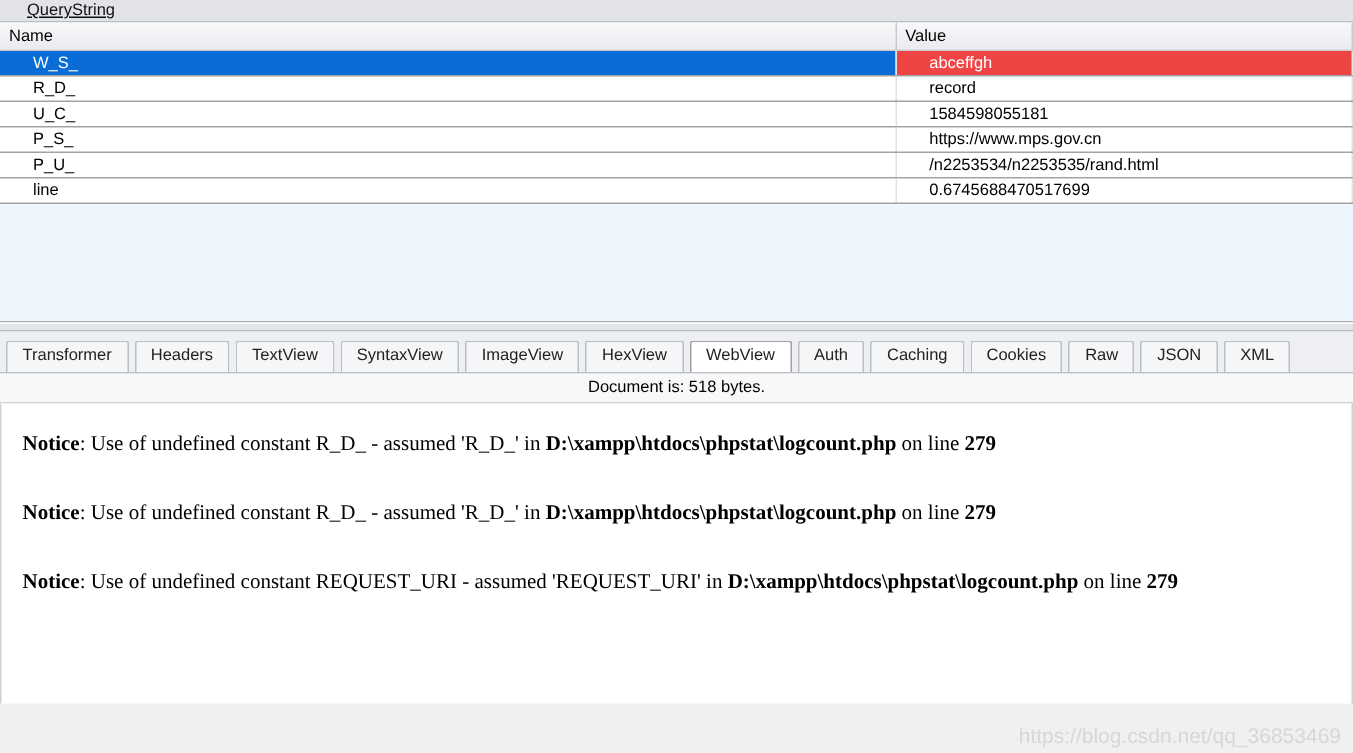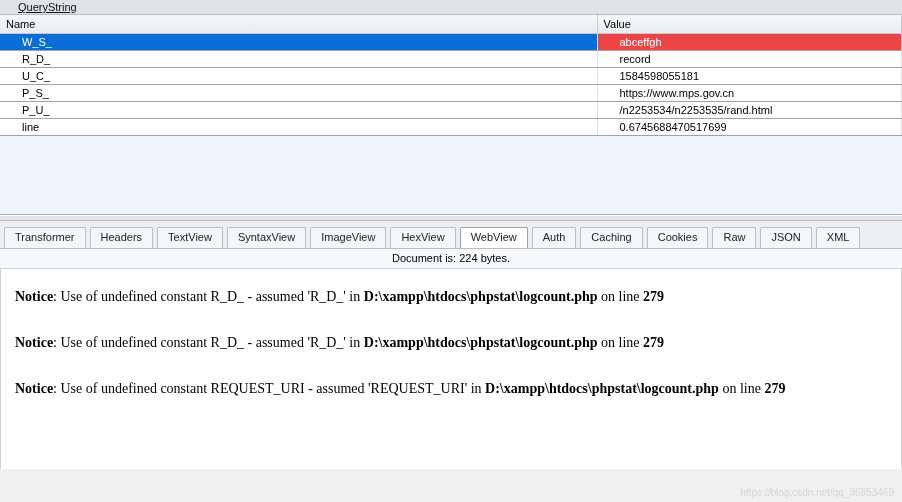--- a/index.html
+++ b/index.html
@@ -103,21 +103,21 @@
     border-right: 1px solid #cfd2d5;
   }
   .webview p { margin: 0 0 22px 0; }
   .webview b { font-weight: bold; }
   .watermark {
     position: absolute;
     right: 8px;
     bottom: 4px;
     color: #d7d7d7;
     font-family: Arial, sans-serif;
-    font-size: 10px;
+    font-size: 14px;
     pointer-events: none;
   }
 </style>
 </head>
 <body>
 
 <div class="panel-label">QueryString</div>
 
 <div class="grid-area">
   <table class="grid">
@@ -171,21 +171,21 @@
     <div class="tab">HexView</div>
     <div class="tab active">WebView</div>
     <div class="tab">Auth</div>
     <div class="tab">Caching</div>
     <div class="tab">Cookies</div>
     <div class="tab">Raw</div>
     <div class="tab">JSON</div>
     <div class="tab">XML</div>
   </div>
 
-<div class="doc-size">Document is: 224 bytes.</div>
+<div class="doc-size">Document is: 518 bytes.</div>
 
 <div class="webview" id="webview">
     <p><b>Notice</b>: Use of undefined constant R_D_ - assumed 'R_D_' in <b>D:\xampp\htdocs\phpstat\logcount.php</b> on line <b>279</b></p>
     <p><b>Notice</b>: Use of undefined constant R_D_ - assumed 'R_D_' in <b>D:\xampp\htdocs\phpstat\logcount.php</b> on line <b>279</b></p>
     <p><b>Notice</b>: Use of undefined constant REQUEST_URI - assumed 'REQUEST_URI' in <b>D:\xampp\htdocs\phpstat\logcount.php</b> on line <b>279</b></p>
   </div>
 
 <div class="watermark">https://blog.csdn.net/qq_36853469</div>
 
 </body></html>

